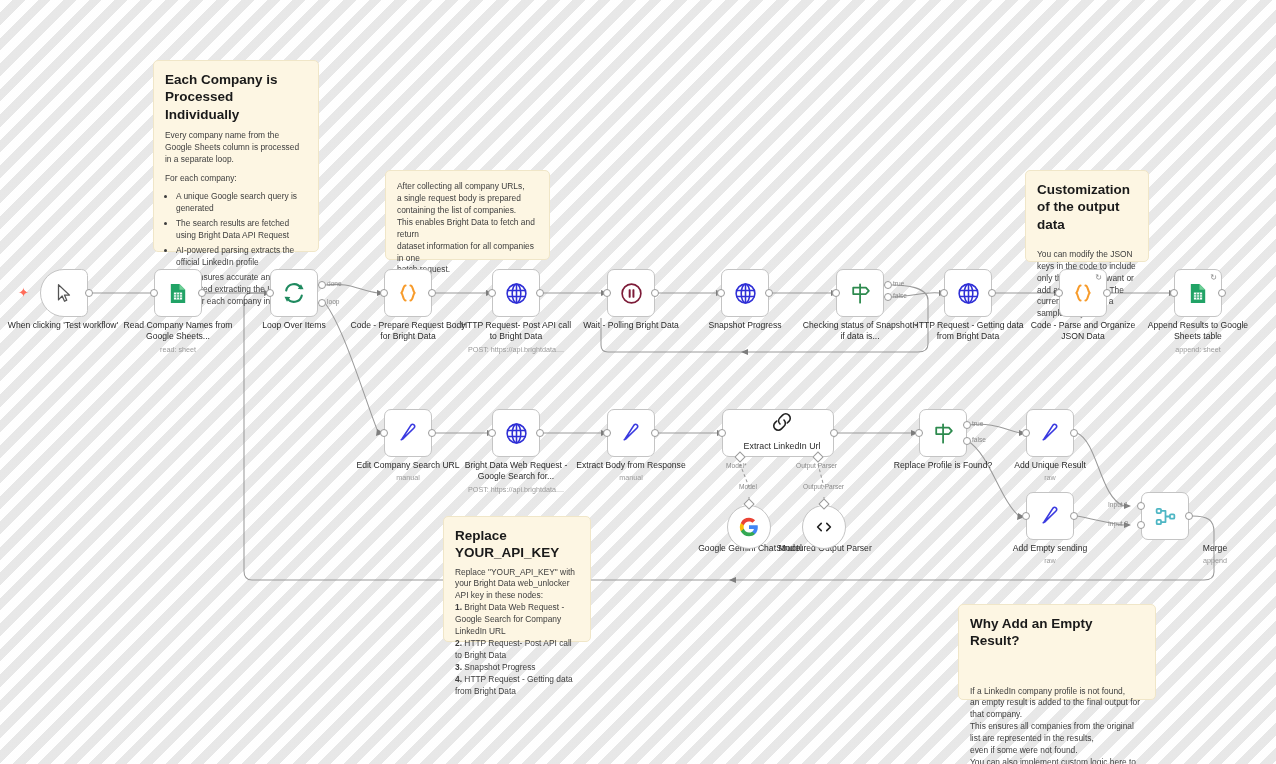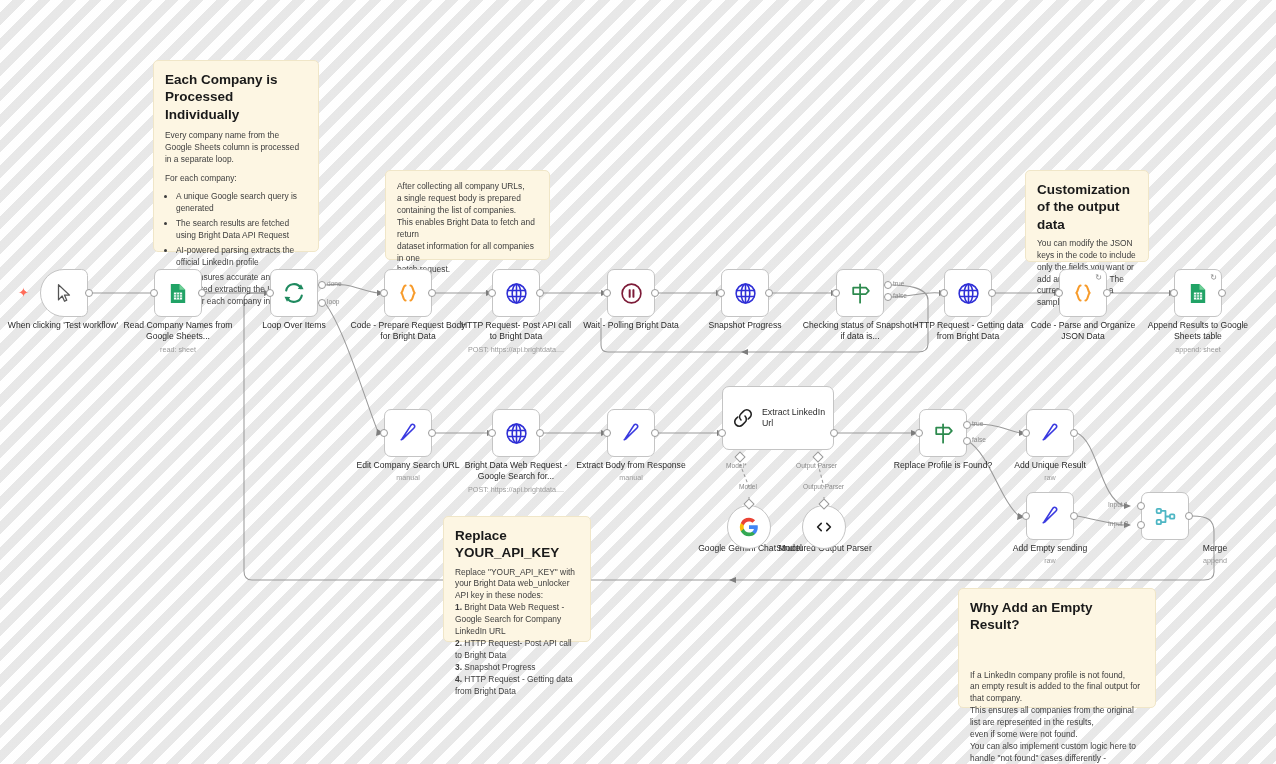--- a/index.html
+++ b/index.html
@@ -196,36 +196,36 @@
       <span>After collecting all company URLs,</span><br>
       <span>a single request body is prepared</span><br>
       <span>containing the list of companies.</span><br>
       <span>This enables Bright Data to fetch and return</span><br>
       <span>dataset information for all companies in one</span><br>
       <span>batch request.</span>
     </p>
   </div>
 
   <div class="sticky" style="left:1025px;top:170px;width:124px;height:92px;">
-    <h3 style="margin-bottom:5px;">Customization of the output data</h3>
+    <h3 style="margin-bottom:16px;">Customization of the output data</h3>
     <p style="margin-bottom:0;">You can modify the JSON keys in the code to include only the fields you want or add any additional. The current structure is a sample template.</p>
   </div>
 
   <div class="sticky" style="left:443px;top:516px;width:148px;height:126px;">
     <h3 style="margin-bottom:5px;">Replace YOUR_API_KEY</h3>
     <p style="margin-bottom:0;">
       <span>Replace "YOUR_API_KEY" with your Bright Data web_unlocker API key in these nodes:</span><br>
       <span class="b">1.</span><span> Bright Data Web Request - Google Search for Company LinkedIn URL</span><br>
       <span class="b">2.</span><span> HTTP Request- Post API call to Bright Data</span><br>
       <span class="b">3.</span><span> Snapshot Progress</span><br>
       <span class="b">4.</span><span> HTTP Request - Getting data from Bright Data</span>
     </p>
   </div>
 
-  <div class="sticky" style="left:958px;top:588px;width:198px;height:120px;">
+  <div class="sticky" style="left:958px;top:604px;width:198px;height:96px;">
     <h3 style="margin-bottom:5px;">Why Add an Empty Result?</h3>
     <p style="margin-bottom:0;margin-top:36px;">
       <span>If a LinkedIn company profile is not found,</span><br>
       <span>an empty result is added to the final output for that company.</span><br>
       <span>This ensures all companies from the original list are represented in the results,</span><br>
       <span>even if some were not found.</span><br>
       <span>You can also implement custom logic here to handle "not found" cases differently -</span><br>
       <span>for example, logging, sending notifications, or retrying the search.</span>
     </p>
   </div>
@@ -413,21 +413,21 @@
       <path d="M6.2 17.8 L5.2 18.8 L6.6 18.1 L18 7 C19 6 19 4.6 18 3.8 C17 3 15.8 3.2 15 4.1 Z" fill="none" stroke="#3a3ae0" stroke-width="1.6" stroke-linejoin="round"></path>
     </svg>
   </div>
   <div class="ep" style="left:603px;top:429px;"></div>
   <div class="ep" style="left:651px;top:429px;"></div>
   <div class="node-label" style="left:573px;top:460px;">
     <span>Extract Body from Response</span>
     <span class="node-sub">manual</span>
   </div>
 
-  <div class="node wide" style="left:722px;top:386px;width:112px;height:64px;">
+  <div class="node wide" style="left:722px;top:409px;width:112px;height:48px;flex-direction:column;">
     <svg class="ic" width="24" height="24" viewBox="0 0 24 24" style="flex:0 0 auto;">
       <path d="M10 14 C8.2 12.2 8.2 9.5 10 7.7 L12.6 5.1 C14.4 3.3 17.1 3.3 18.9 5.1 C20.7 6.9 20.7 9.6 18.9 11.4 L17.2 13" fill="none" stroke="#222" stroke-width="1.6" stroke-linecap="round"></path>
       <path d="M14 10 C15.8 11.8 15.8 14.5 14 16.3 L11.4 18.9 C9.6 20.7 6.9 20.7 5.1 18.9 C3.3 17.1 3.3 14.4 5.1 12.6 L6.8 11" fill="none" stroke="#222" stroke-width="1.6" stroke-linecap="round"></path>
     </svg>
     <span class="wide-title">Extract LinkedIn Url</span>
   </div>
   <div class="ep" style="left:718px;top:429px;"></div>
   <div class="ep" style="left:830px;top:429px;"></div>
   <div class="diamond" style="left:736px;top:453px;"></div>
   <div class="ep-label" style="left:726px;top:462px;"><span>Model*</span></div>

